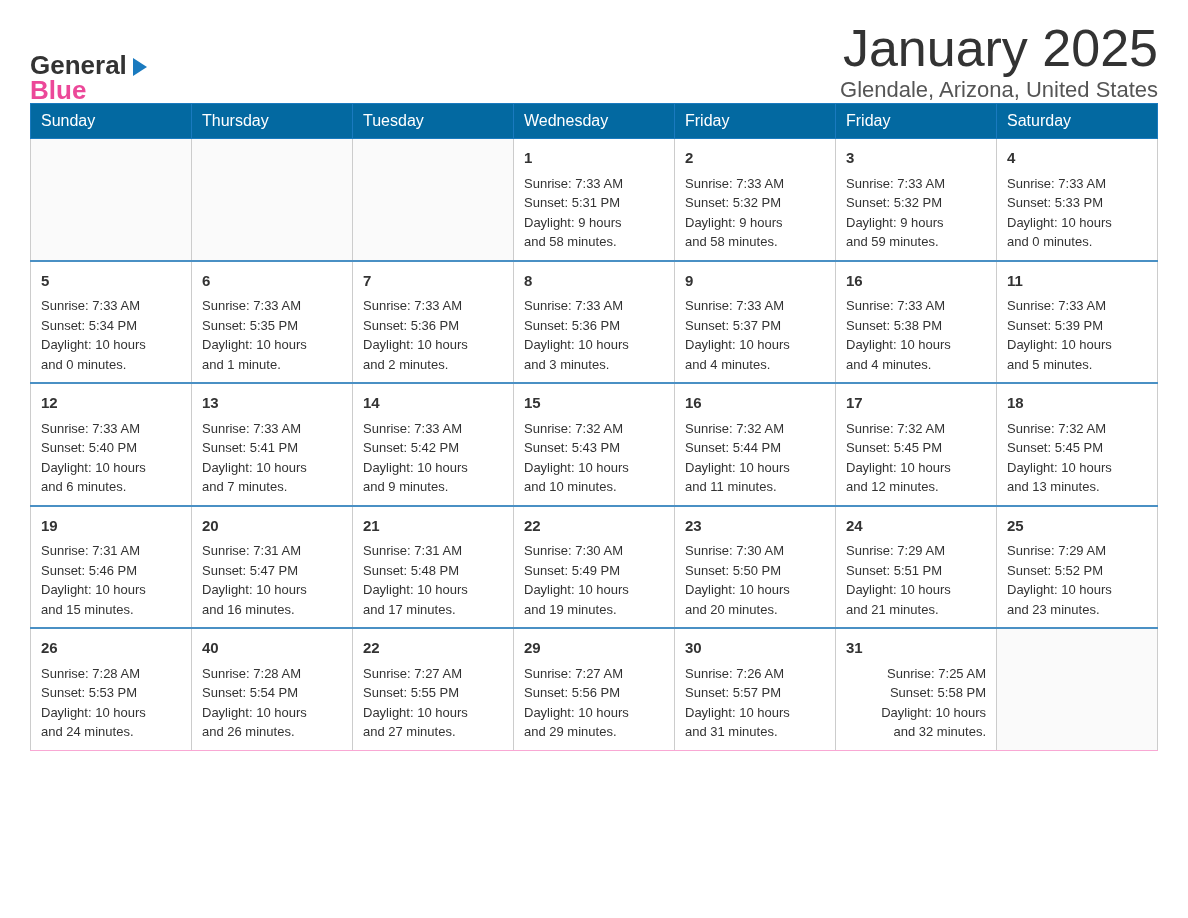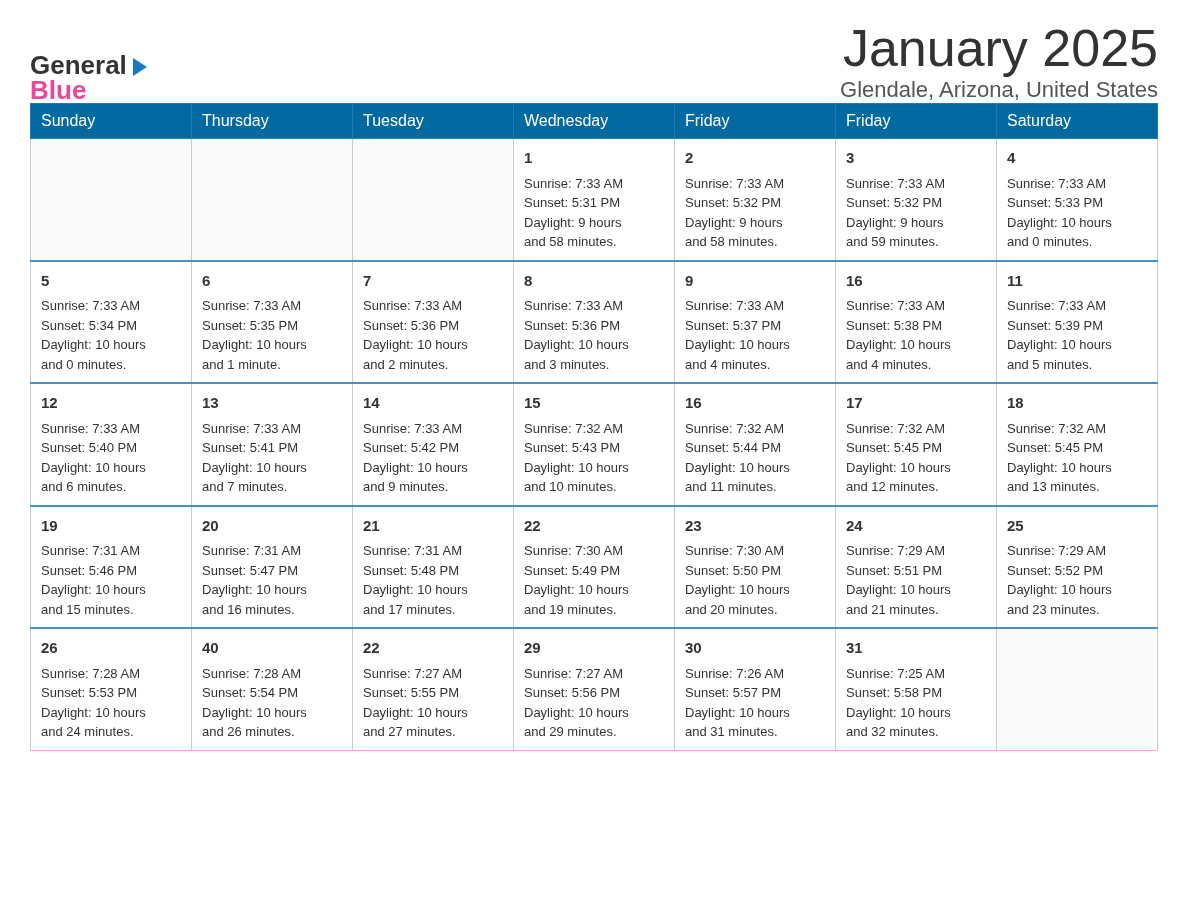--- a/index.html
+++ b/index.html
@@ -344,21 +344,21 @@
         </td>
         <td>
           <span class="day-num">30</span>
           <div class="day-info" style="white-space: pre-line;">Sunrise: 7:26 AM
 Sunset: 5:57 PM
 Daylight: 10 hours
 and 31 minutes.</div>
         </td>
         <td>
           <span class="day-num">31</span>
-          <div class="day-info" style="white-space: pre-line;">Sunrise: 7:25 AM
+          <div class="day-info" style="white-space: pre-line; text-align: right;">Sunrise: 7:25 AM
 Sunset: 5:58 PM
 Daylight: 10 hours
 and 32 minutes.</div>
         </td>
         <td class="empty-cell"></td>
       </tr>
     </tbody>
 </table>
 
 </body></html>

